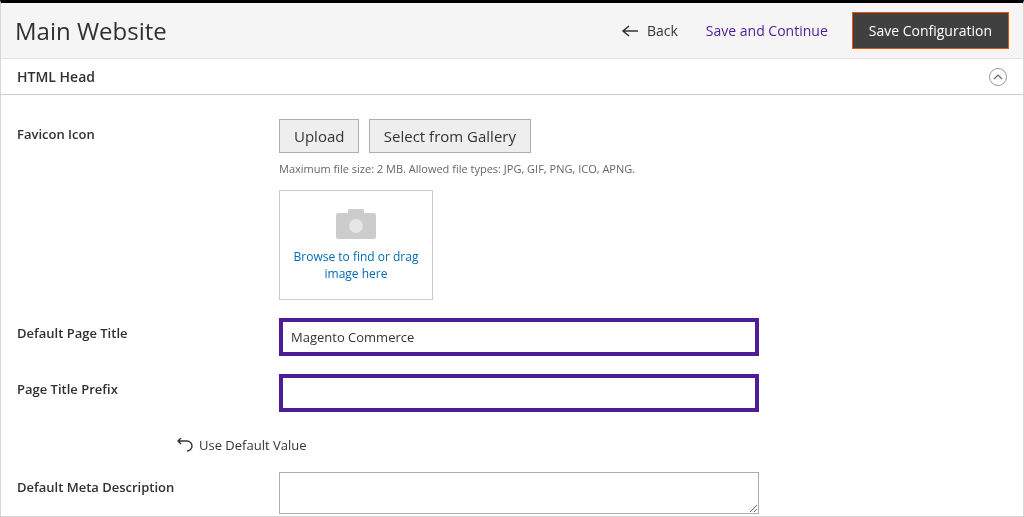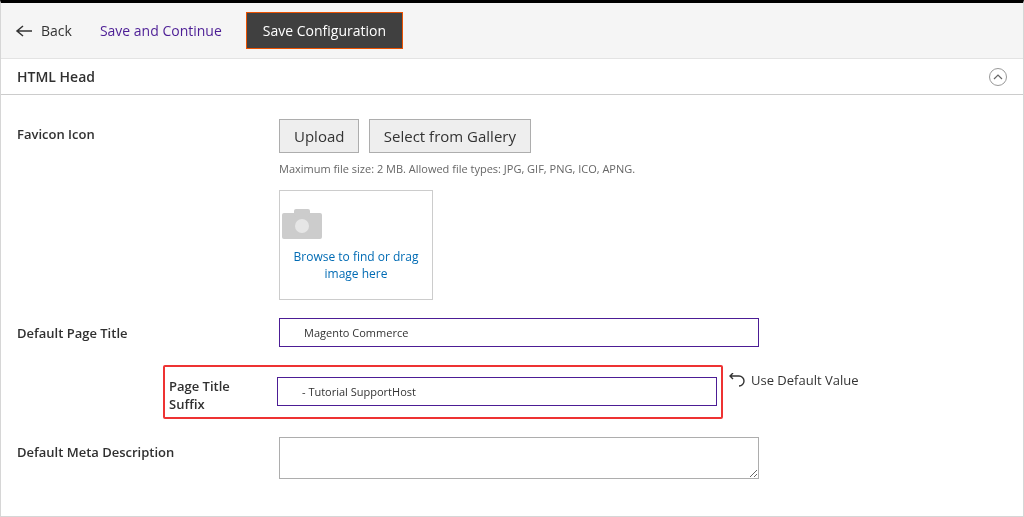--- a/index.html
+++ b/index.html
@@ -18,39 +18,40 @@
 .collapse-icon { width:18px; height:18px; border:1px solid #999; border-radius:50%; display:flex; align-items:center; justify-content:center; }
 
 .form-area { padding:24px 16px 8px 16px; }
 .row { display:flex; align-items:flex-start; margin-bottom:18px; }
 .label-col { width:262px; text-align:left; padding-right:20px; padding-top:6px; font-size:13px; color:#303030; font-weight:600; }
 .field-col { flex:1; max-width:480px; }
 .extra-col { padding-left:10px; padding-top:6px; display:flex; align-items:center; }
 
 .btn-secondary { background:#eee; border:1px solid #adadad; color:#333; padding:6px 14px; font-size:15px; cursor:pointer; margin-right:6px; }
 .hint { font-size:11px; color:#666; margin-top:8px; line-height:1.5; }
-.uploader { width:154px; height:110px; border:1px solid #ccc; margin-top:12px; display:flex; flex-direction:column; align-items:flex-start; justify-content:center; text-align:center; cursor:pointer; }
+.uploader { width:154px; height:110px; border:1px solid #ccc; margin-top:12px; display:flex; flex-direction:column; align-items:center; justify-content:center; text-align:center; cursor:pointer; }
 .uploader .cam { margin-bottom:8px; }
 .uploader .link { color:#006bb4; font-size:12px; line-height:1.4; padding:0 12px; }
 
-.txt { width:100%; border:1px solid #4c1d95; padding:6px 24px; font-size:11px; color:#333; }
+.txt { width:100%; border:4px solid #4c1d95; padding:6px 8px; font-size:13px; color:#333; }
 .textarea { width:100%; border:1px solid #adadad; padding:6px 8px; font-size:13px; color:#333; height:42px; resize:both; }
 
 .highlight-box { border:2px solid #e33; border-radius:2px; padding:4px 4px; margin-left:-4px; margin-right:-4px; display:flex; align-items:center; width:560px; }
 .highlight-box .label-col { width:108px; padding-right:14px; }
 .highlight-box .field-col { flex:1; max-width:none; }
 
 .undo-link { display:flex; align-items:center; color:#333; font-size:13px; cursor:pointer; }
 .undo-link svg { margin-right:6px; }
 </style>
 </head>
 <body>
 
 <div class="page">
   <div class="header">
+    <h1>Main Website</h1>
     <span class="back">
       <svg width="18" height="12" viewBox="0 0 18 12">
           <path d="M8 1 L2 6 L8 11 M2 6 H17" stroke="#333" stroke-width="1.5" fill="none"></path>
         </svg>
       <span>Back</span>
     </span>
     <span class="save-cont">Save and Continue</span>
     <button class="save-conf">Save Configuration</button>
   </div>
 
@@ -82,28 +83,28 @@
       </div>
     </div>
 
     <div class="row">
       <div class="label-col">Default Page Title</div>
       <div class="field-col">
         <input class="txt" type="text" value="Magento Commerce" style="">
       </div>
     </div>
 
+    <div class="row">
+      <div class="label-col">Page Title Prefix</div>
+      <div class="field-col">
+        <input class="txt" type="text" value="" style="">
+      </div>
+    </div>
 
     <div class="row" style="margin-left:150px;">
-      <div class="highlight-box">
-        <div class="label-col">Page Title Suffix</div>
-        <div class="field-col">
-          <input class="txt" type="text" value="- Tutorial SupportHost" style="">
-        </div>
-      </div>
       <div class="extra-col">
         <span class="undo-link">
           <svg width="16" height="14" viewBox="0 0 16 14">
               <path d="M4 3 L1 6 L4 9 M1 6 H10 A5 5 0 0 1 10 16" stroke="#333" stroke-width="1.4" fill="none" transform="translate(0,-3)"></path>
             </svg>
           <span>Use Default Value</span>
         </span>
       </div>
     </div>
 

